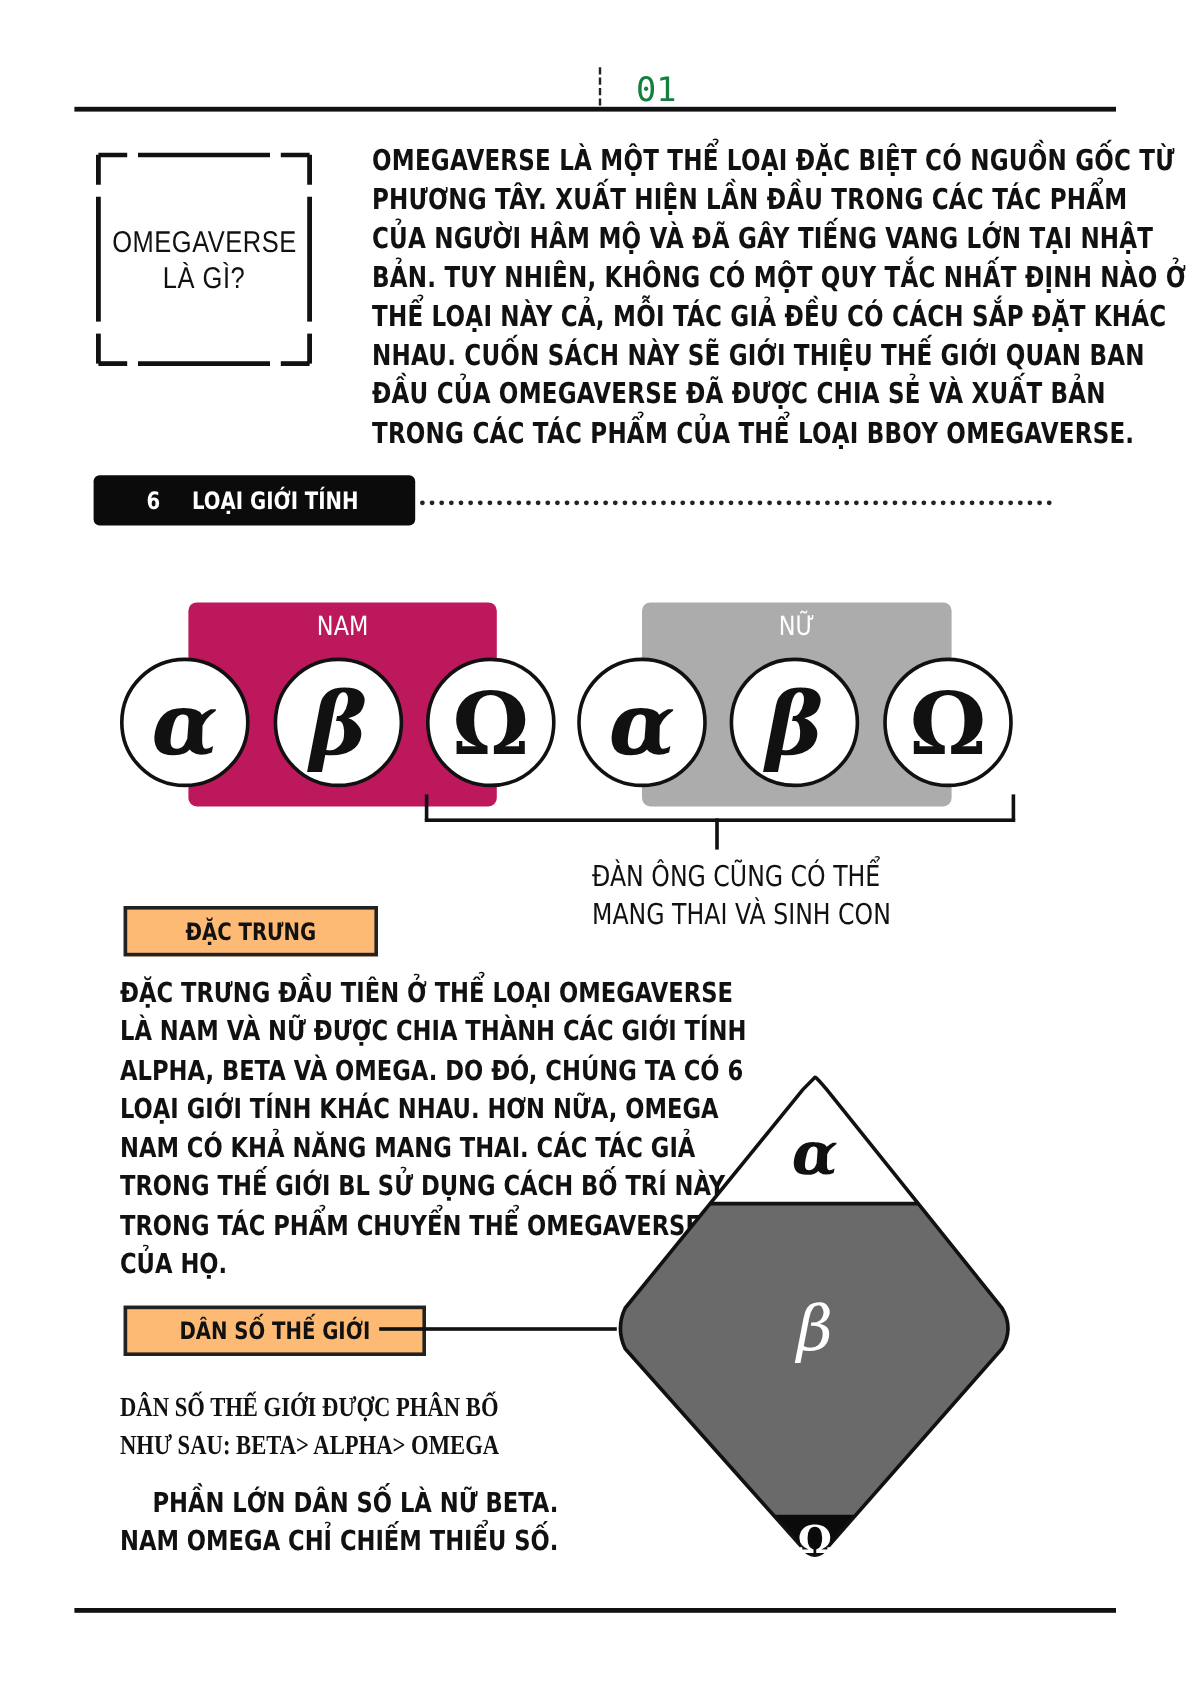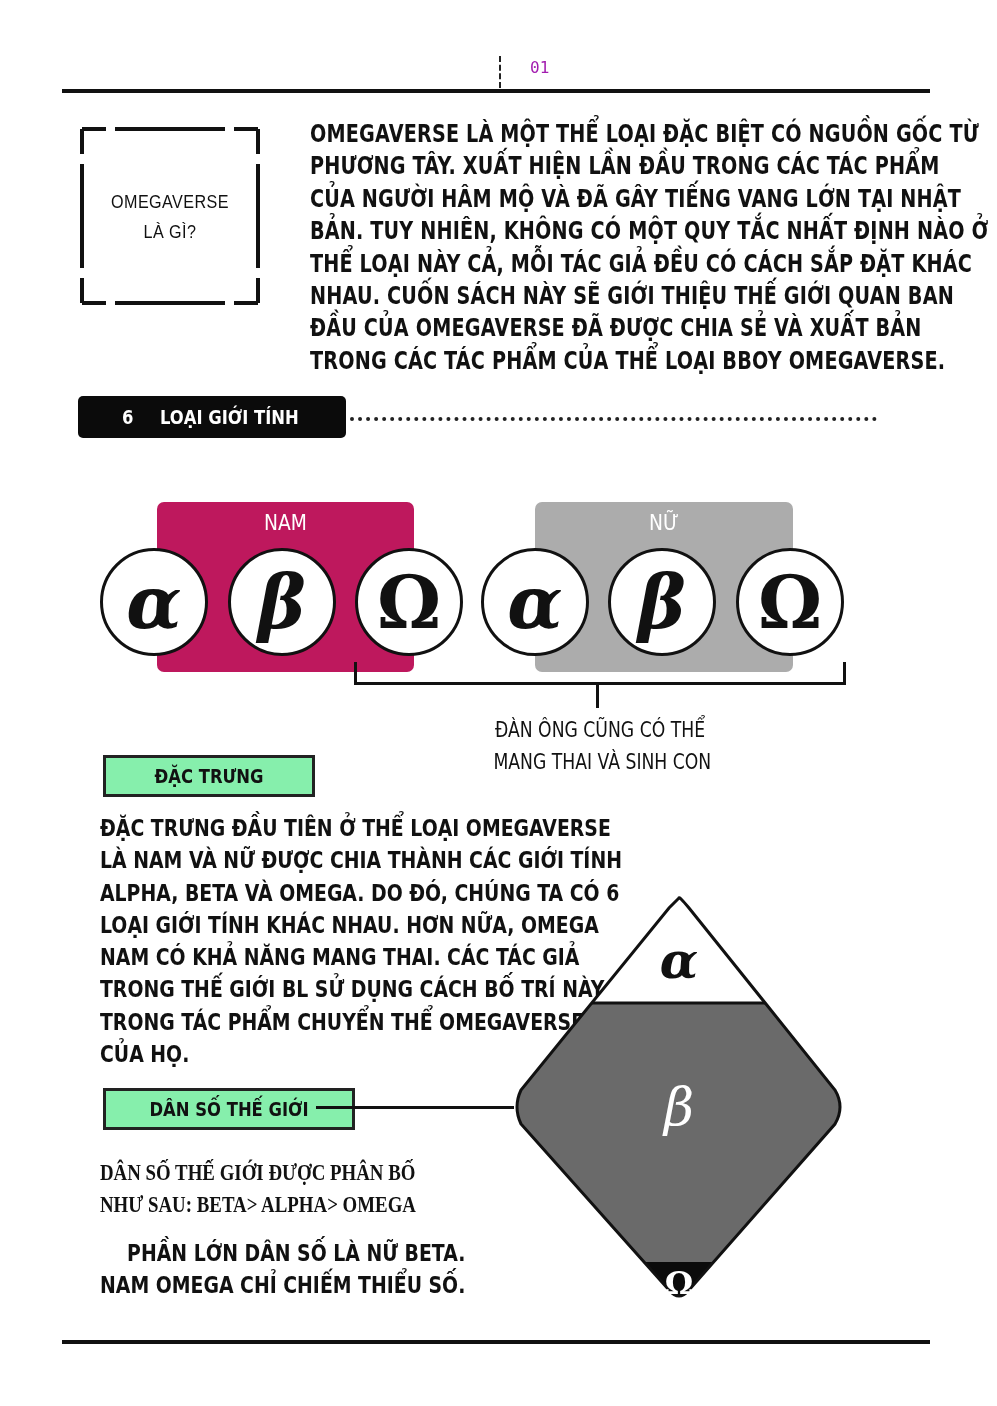--- a/index.html
+++ b/index.html
@@ -5,50 +5,50 @@
     html, body { margin: 0; padding: 0; }
     body {
       width: 997px; height: 1406px; position: relative; overflow: hidden;
       background: #ffffff; color: #111111;
       font-family: "DejaVu Sans", sans-serif;
     }
     .abs { position: absolute; }
 
     
     .page-num-tick { left: 499px; top: 56px; width: 0; height: 32px; border-left: 2px dashed #222; }
-    .page-num { left: 530px; top: 58px; font-family: "DejaVu Sans Mono", monospace; font-size: 16px; color: #a21caf; }
+    .page-num { left: 530px; top: 58px; font-family: "DejaVu Sans Mono", monospace; font-size: 28px; color: #15803d; }
     .rule { left: 62px; width: 868px; height: 4px; background: #111; }
 
     
     .corner-box { left: 80px; top: 127px; width: 180px; height: 178px; }
     .corner-box svg { position: absolute; left: 0; top: 0; }
-    .corner-box-title { position: absolute; left: 0; right: 0; top: 60px; text-align: center; font-size: 19px; line-height: 30px; font-family: "Liberation Sans Narrow", "Liberation Sans", sans-serif; letter-spacing: 0.5px; color: #111; }
+    .corner-box-title { position: absolute; left: 0; right: 0; top: 60px; text-align: center; font-size: 25px; line-height: 30px; font-family: "Liberation Sans Narrow", "Liberation Sans", sans-serif; letter-spacing: 0.5px; color: #111; }
 
     
     .intro { left: 310px; top: 118px; width: 590px; }
     .line { display: block; font-weight: bold; white-space: nowrap; transform-origin: left center; }
     .intro .line { font-size: 24px; height: 32.4px; line-height: 32.4px; transform: scaleX(0.80); letter-spacing: 0.2px; }
 
     
     .sec-header { left: 78px; top: 396px; width: 268px; height: 42px; background: #0b0b0b; border-radius: 5px; color: #fff; }
     .sec-header span { position: absolute; top: 9px; font-size: 20px; font-weight: bold; transform: scaleX(0.82); transform-origin: left center; }
     .dotted { left: 350px; top: 417px; width: 527px; height: 0; border-top: 4px dotted #222; }
 
     
     .group-box { top: 502px; height: 170px; border-radius: 7px; }
     .group-label { position: absolute; left: 0; right: 0; top: 8px; text-align: center; color: #fff; font-size: 22px; transform: scaleX(0.85); }
     .circle { width: 102px; height: 102px; border: 3px solid #111; border-radius: 50%; background: #fff; display: flex; align-items: center; justify-content: center; font-family: "DejaVu Serif", serif; font-weight: bold; font-size: 72px; color: #111; }
     .circle.ital { font-style: italic; }
     .bracket-v { width: 0; border-left: 3px solid #111; }
     .bracket-h { height: 0; border-top: 3px solid #111; }
-    .caption { left: 470px; top: 714px; width: 260px; text-align: center; font-family: "DejaVu Sans", sans-serif; font-size: 21px; line-height: 32px; color: #111; }
+    .caption { left: 470px; top: 714px; width: 260px; font-family: "DejaVu Sans", sans-serif; font-size: 24px; line-height: 32px; color: #111; }
     .caption .line { font-weight: normal; transform: scaleX(0.82); transform-origin: center center; }
 
     
-    .label-box { left: 103px; width: 206px; height: 36px; border: 3px solid #222; background: #86efac; box-sizing: content-box; }
+    .label-box { left: 103px; width: 206px; height: 36px; border: 3px solid #222; background: #fdba74; box-sizing: content-box; }
     .label-box span { position: absolute; left: 0; right: 0; top: 6px; text-align: center; font-weight: bold; font-size: 20px; transform: scaleX(0.82); }
 
     .body-text { left: 100px; }
     .body-text .line { font-size: 23px; height: 32.3px; line-height: 32.3px; transform: scaleX(0.82); }
 
     .connector { left: 316px; top: 1106px; width: 198px; height: 3px; background: #111; }
 
     .diamond { left: 505px; top: 890px; }
   </style>
 </head>

